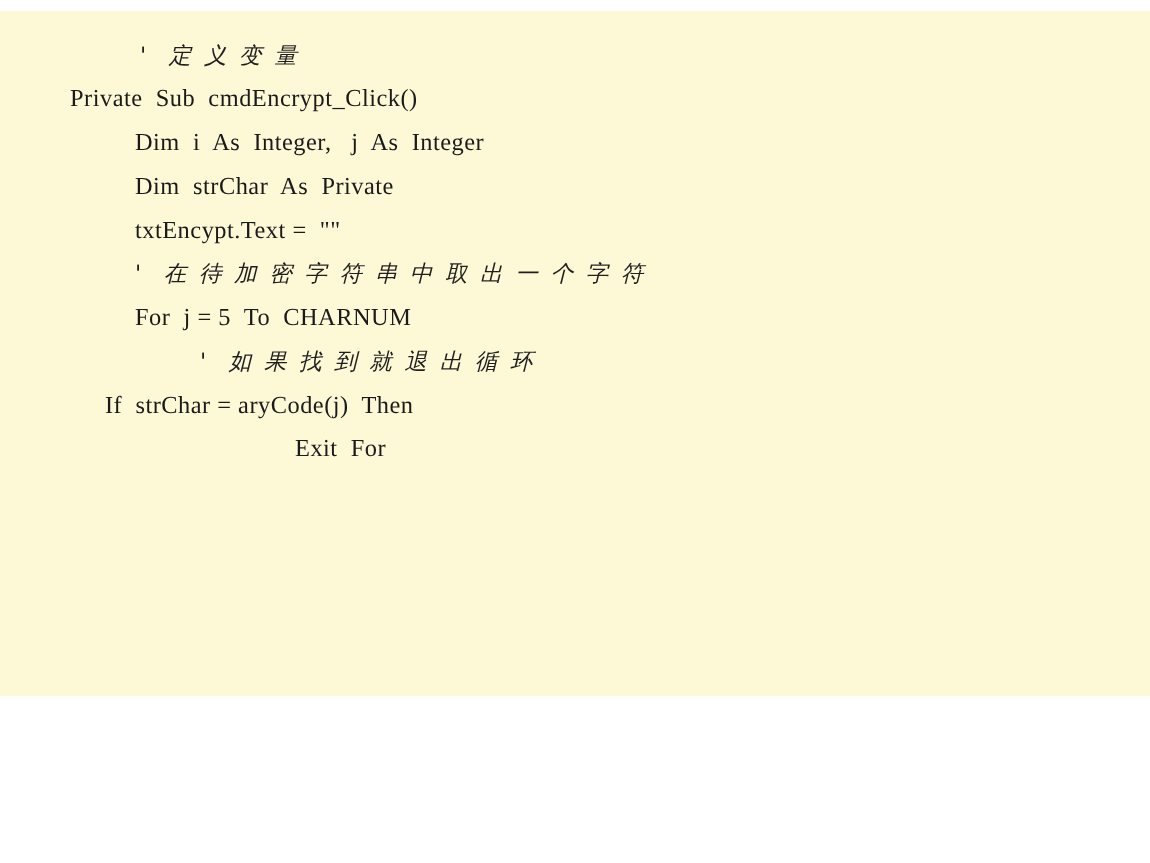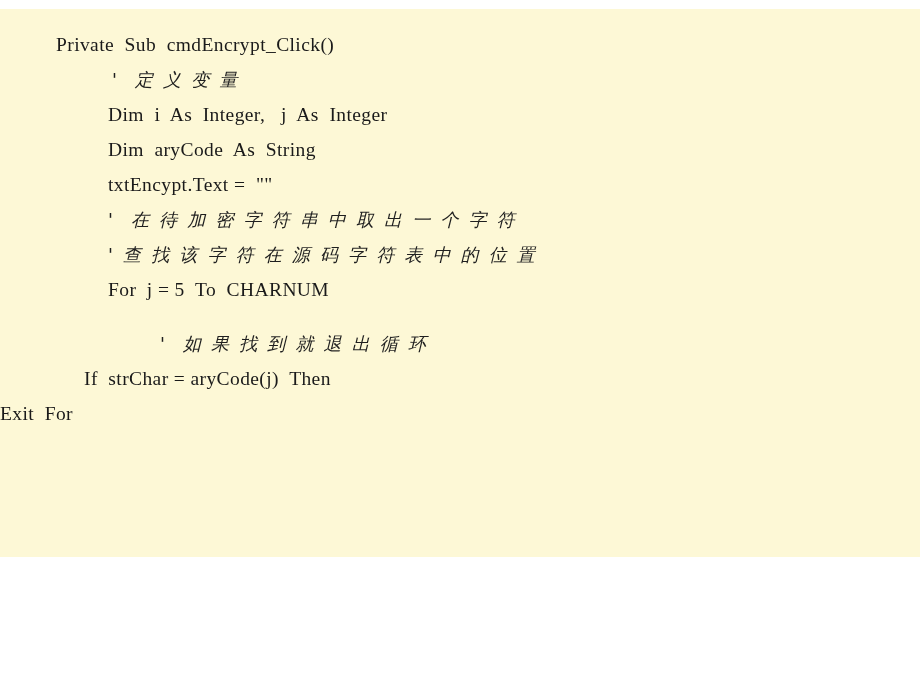--- a/index.html
+++ b/index.html
@@ -42,35 +42,34 @@
     font-family: "DejaVu Sans", "Liberation Sans", sans-serif;
     font-size: 18px;
     font-style: italic;
     letter-spacing: 2.2px;
     color: #1f1f1f;
   }
   .ind-0 { padding-left: 56px; }
   .ind-1 { padding-left: 112px; }
   .ind-2 { padding-left: 108px; }
   .ind-3 { padding-left: 108px; }
-  .ind-4 { padding-left: 160px; margin-top: 19px; }
+  .ind-4 { padding-left: 160px; }
   .ind-5 { padding-left: 84px; }
-  .ind-6 { }
+  .ind-6 { padding-left: 236px; }
 </style>
 </head>
 <body>
 
 <div id="slide" style="background: rgb(255, 255, 255);">
   <div id="code-panel" style="background: rgb(253, 248, 214);">
 
-  <div class="code-line ind-0">Private  Sub  cmdEncrypt_Click()</div>
-      <div class="code-line ind-1 cn">'  定 义 变 量</div>
+  <div class="code-line ind-1 cn">'  定 义 变 量</div>
+      <div class="code-line ind-0">Private  Sub  cmdEncrypt_Click()</div>
       <div class="code-line ind-2">Dim  i  As  Integer,   j  As  Integer</div>
-      <div class="code-line ind-2">Dim  aryCode  As  String</div>
+      <div class="code-line ind-2">Dim  strChar  As  Private</div>
       <div class="code-line ind-2">txtEncypt.Text =  ""</div>
       <div class="code-line ind-3 cn">'  在 待 加 密 字 符 串 中 取 出 一 个 字 符</div>
-      <div class="code-line ind-3 cn">' 查 找 该 字 符 在 源 码 字 符 表 中 的 位 置</div>
       <div class="code-line ind-3">For  j = 5  To  CHARNUM</div>
       <div class="code-line ind-4 cn">'  如 果 找 到 就 退 出 循 环</div>
       <div class="code-line ind-5">If  strChar = aryCode(j)  Then</div>
       <div class="code-line ind-6">Exit  For</div>
     </div>
 </div>
 
 </body></html>

